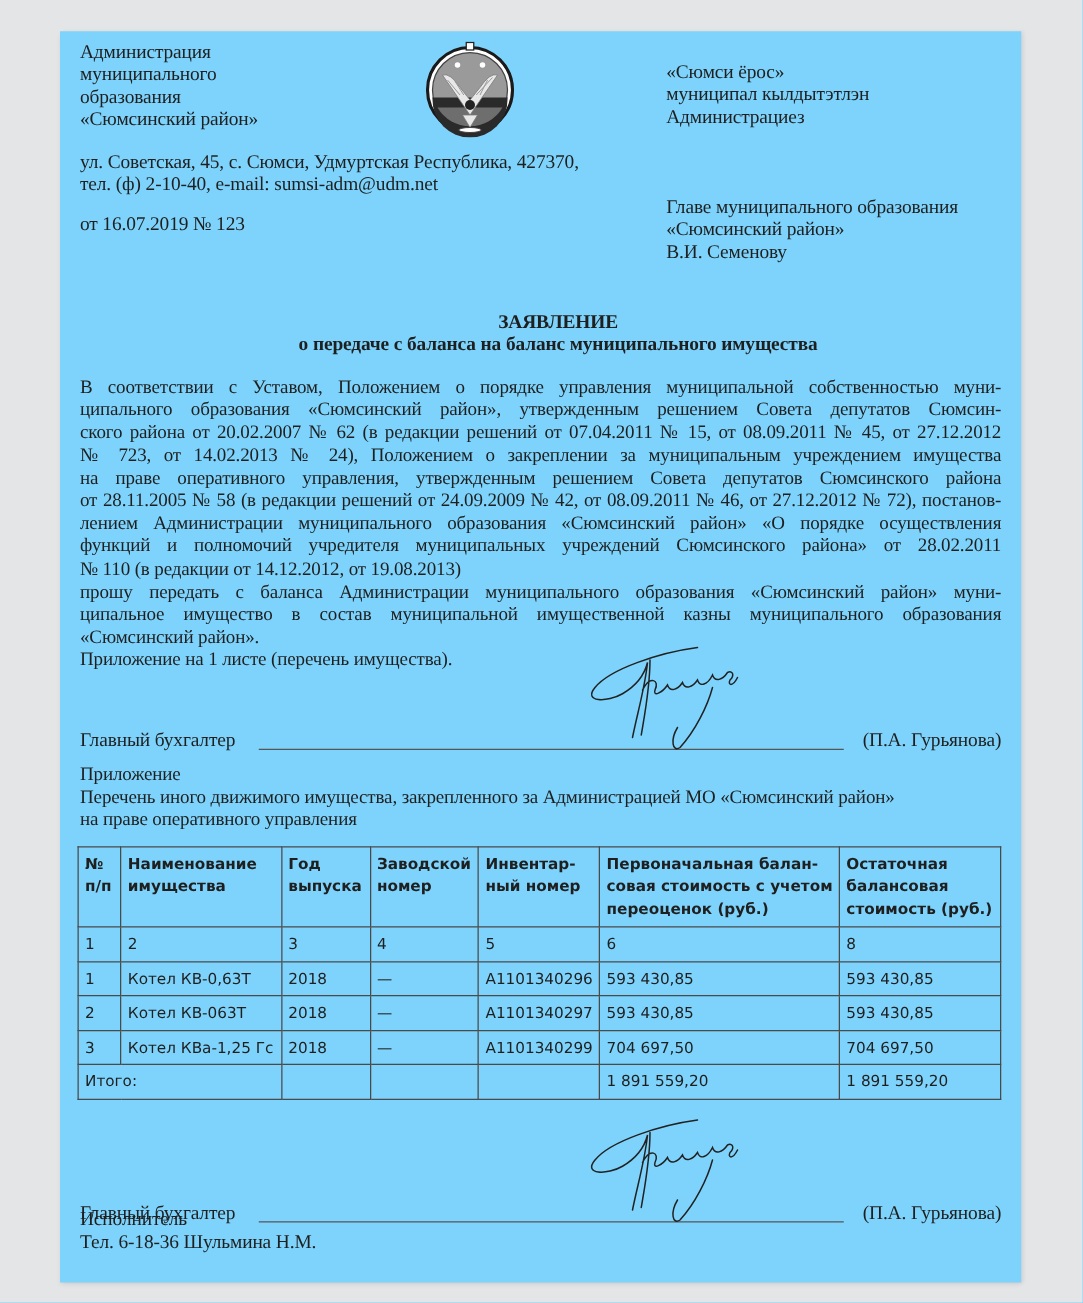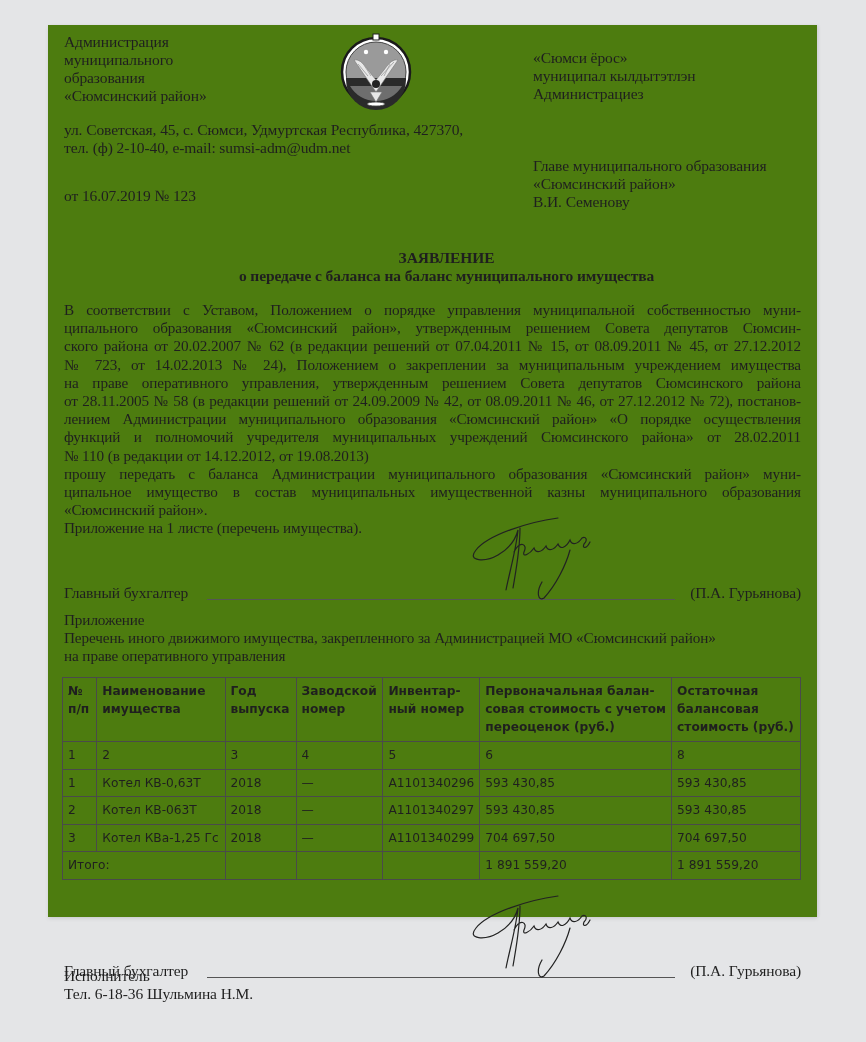--- a/index.html
+++ b/index.html
@@ -6,40 +6,40 @@
   html, body { width: 866px; height: 1042px; overflow: hidden; }
   body {
     background: #e4e5e7;
     position: relative;
     font-family: "DejaVu Serif", "Liberation Serif", serif;
     color: #1d1d1d;
   }
   .paper {
     position: absolute;
     left: 48px; top: 25px;
-    width: 769px; height: 892px;
-    background: #4d7c0f;
+    width: 769px; height: 1001px;
+    background: #7dd3fc;
     box-shadow: 0 2px 4px rgba(0,0,0,0.08), 2px 0 3px rgba(0,0,0,0.05);
   }
   .serif {
     font-family: "Liberation Serif", "DejaVu Serif", serif;
     font-size: 15.5px;
     line-height: 18px;
     color: #1f1f1f;
     letter-spacing: -0.1px;
   }
   .abs { position: absolute; }
   .line { display: block; white-space: nowrap; }
 
   .org-left { left: 16px; top: 8px; }
   .org-right { left: 485px; top: 24px; }
   .emblem { left: 290px; top: 5px; width: 76px; height: 80px; }
 
   .address { left: 16px; top: 96px; }
-  .date { left: 16px; top: 162px; }
+  .date { left: 16px; top: 146px; }
   .recipient { left: 485px; top: 132px; }
 
   .title {
     left: 0; width: 769px; top: 224px;
     text-align: center;
     font-weight: bold;
     font-size: 15.5px;
     line-height: 18px;
     padding-left: 28px;
   }
@@ -149,21 +149,21 @@
     <span class="jl">В соответствии с Уставом, Положением о порядке управления муниципальной собственностью муни-</span>
     <span class="jl">ципального образования «Сюмсинский район», утвержденным решением Совета депутатов Сюмсин-</span>
     <span class="jl">ского района от 20.02.2007 № 62 (в редакции решений от 07.04.2011 № 15, от 08.09.2011 № 45, от 27.12.2012</span>
     <span class="jl">№ 723, от 14.02.2013 № 24), Положением о закреплении за муниципальным учреждением имущества</span>
     <span class="jl">на праве оперативного управления, утвержденным решением Совета депутатов Сюмсинского района</span>
     <span class="jl">от 28.11.2005 № 58 (в редакции решений от 24.09.2009 № 42, от 08.09.2011 № 46, от 27.12.2012 № 72), постанов-</span>
     <span class="jl">лением Администрации муниципального образования «Сюмсинский район» «О порядке осуществления</span>
     <span class="jl">функций и полномочий учредителя муниципальных учреждений Сюмсинского района» от 28.02.2011</span>
     <span class="jl last">№ 110 (в редакции от 14.12.2012, от 19.08.2013)</span>
     <span class="jl">прошу передать с баланса Администрации муниципального образования «Сюмсинский район» муни-</span>
-    <span class="jl">ципальное имущество в состав муниципальных имущественной казны муниципального образования</span>
+    <span class="jl">ципальное имущество в состав муниципальной имущественной казны муниципального образования</span>
     <span class="jl last">«Сюмсинский район».</span>
     <span class="jl last">Приложение на 1 листе (перечень имущества).</span>
   </div>
 
   <div class="abs serif sig-row sig1">
     <span class="lbl">Главный бухгалтер</span>
     <span class="uline"></span>
     <span class="name">(П.А. Гурьянова)</span>
   </div>
   <svg class="signature" style="left:410px; top:485px;" width="150" height="95" viewBox="0 0 150 95">

